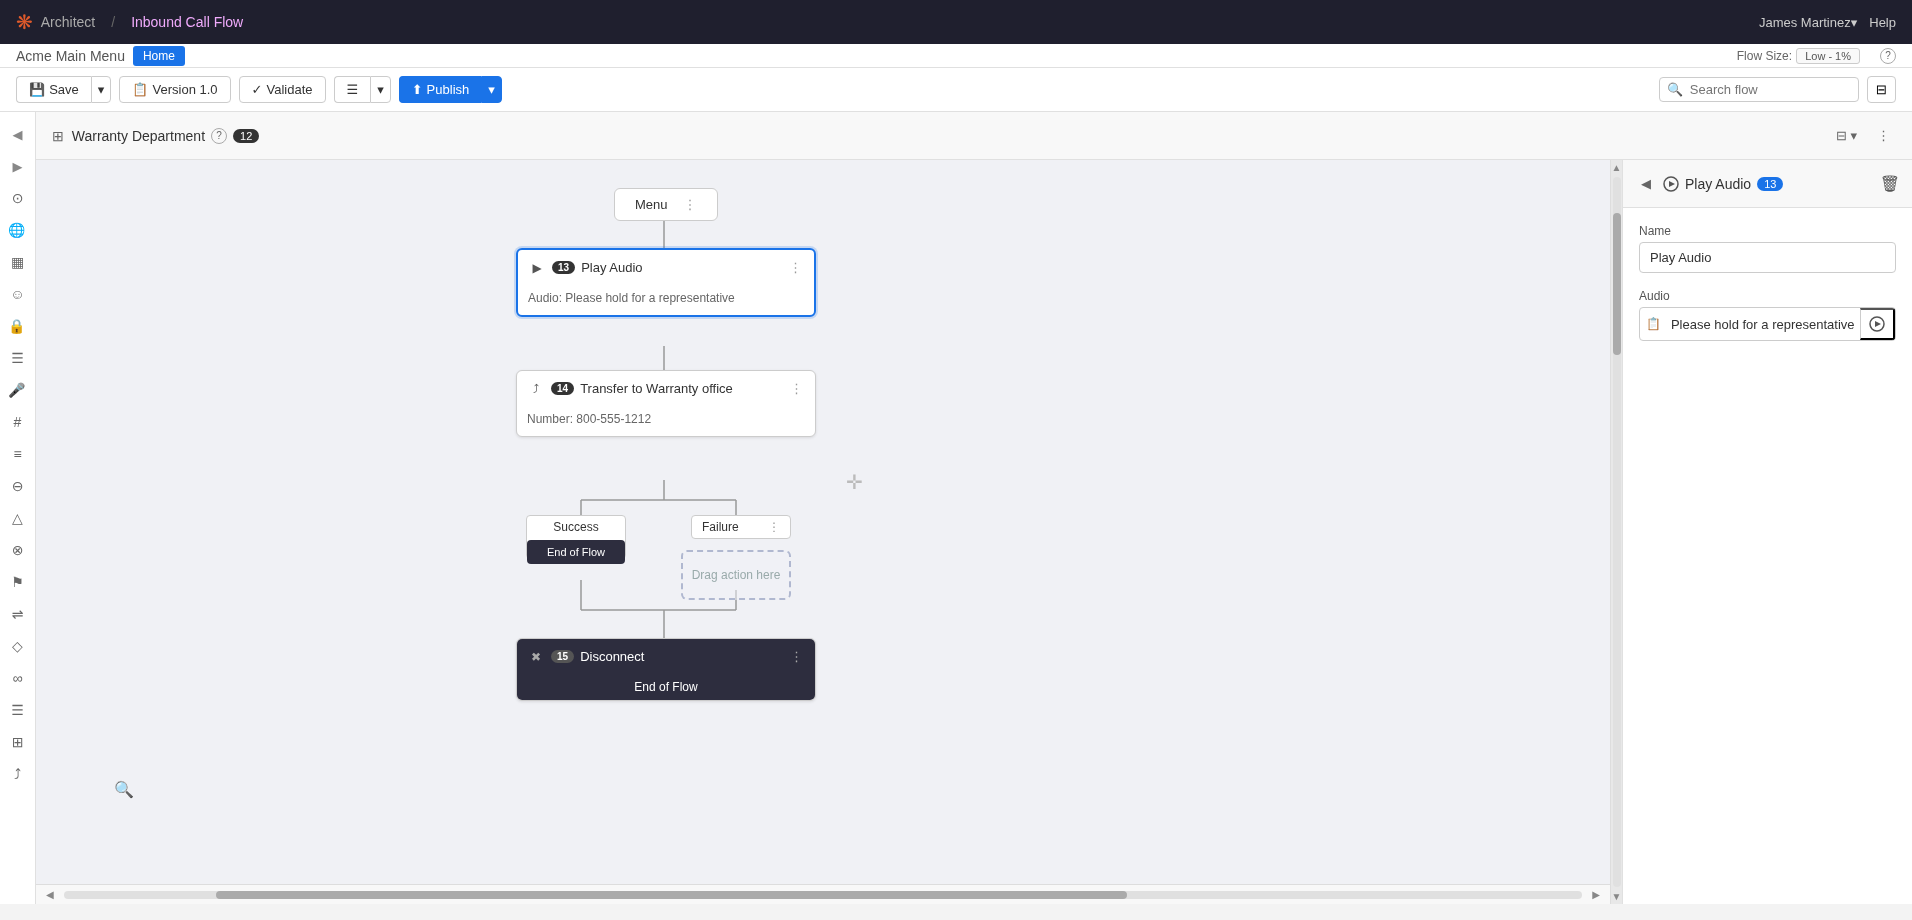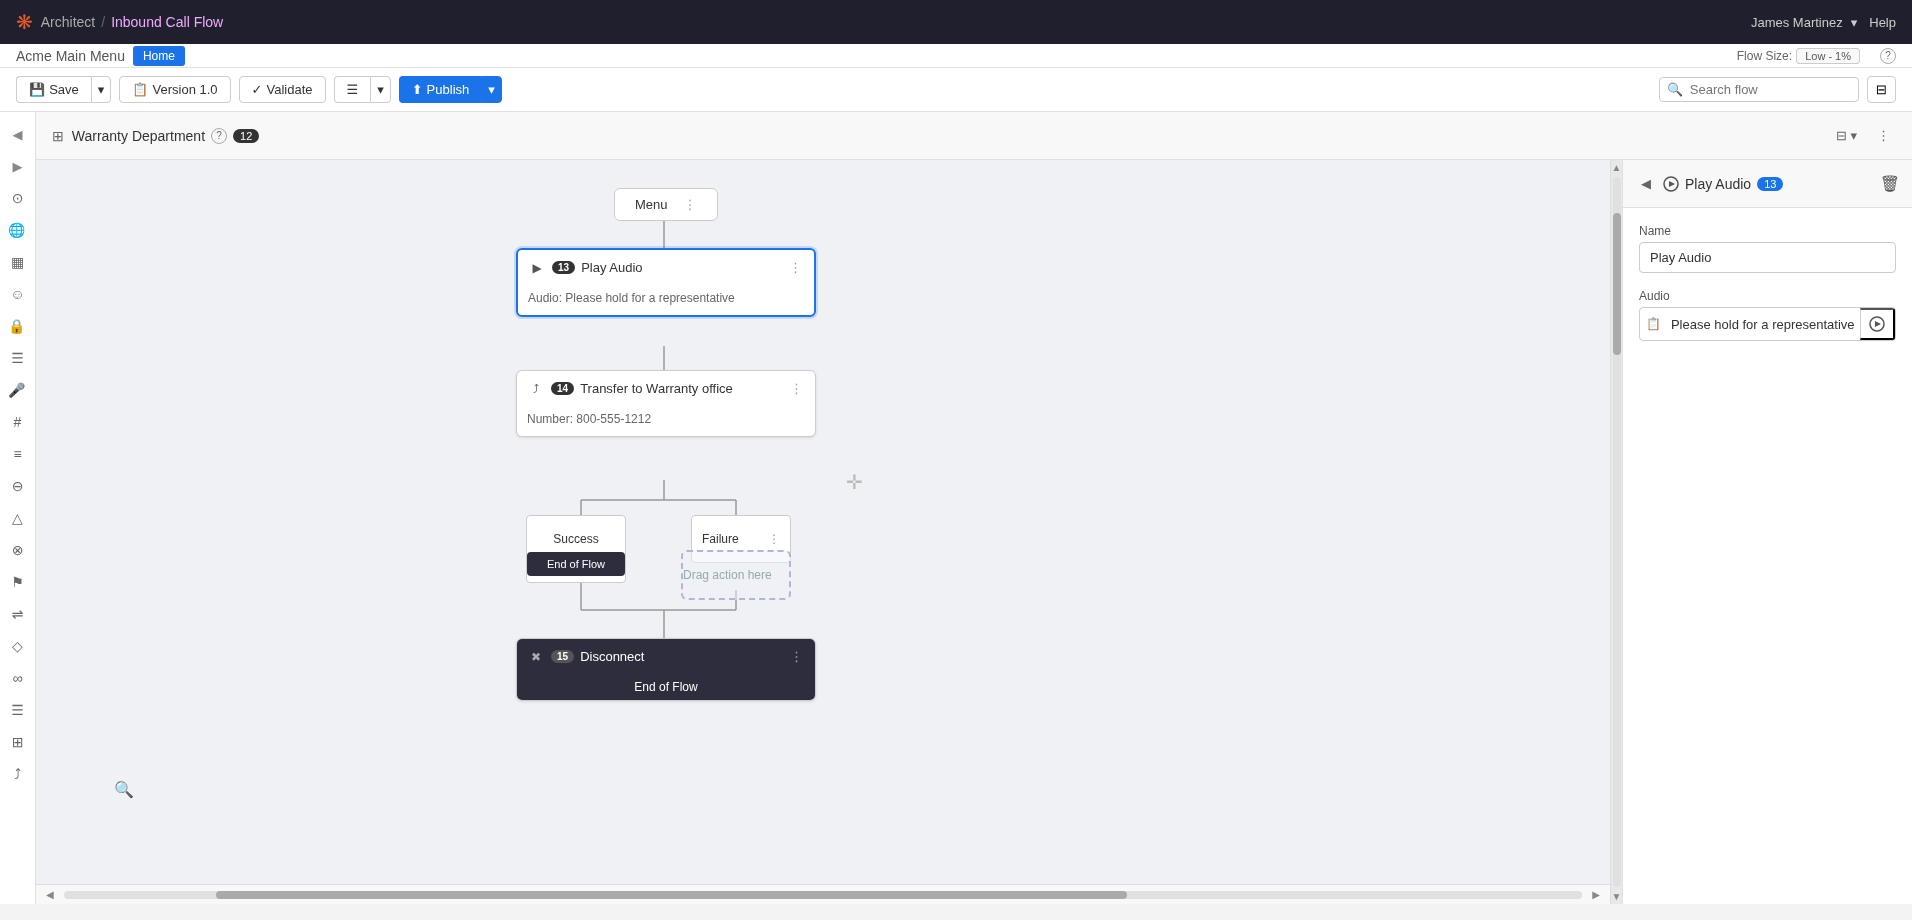--- a/index.html
+++ b/index.html
@@ -5,25 +5,25 @@
     * { box-sizing: border-box; margin: 0; padding: 0; }
     body { font-family: -apple-system, BlinkMacSystemFont, 'Segoe UI', sans-serif; font-size: 13px; background: #f3f3f3; color: #333; overflow: hidden; width: 1912px; height: 920px; }
 
     
     .top-nav {
       display: flex; align-items: center; background: #1f1f2e; color: #ccc;
       height: 44px; padding: 0 16px; justify-content: space-between;
     }
     .top-nav-left { display: flex; align-items: center; gap: 8px; }
     .top-nav-logo { color: #e05a2b; font-size: 20px; }
-    .top-nav-breadcrumb { color: #aaa; font-size: 14px; display: flex; align-items: center; gap: 6px; }
+    .top-nav-breadcrumb { color: #aaa; font-size: 14px; display: flex; align-items: center; gap: 16px; }
     .top-nav-breadcrumb span.sep { color: #666; }
     .top-nav-breadcrumb span.current { color: #f0abfc; }
     .top-nav-right { display: flex; align-items: center; gap: 12px; }
-    .top-nav-user { color: #ccc; font-size: 13px; display: flex; align-items: center; gap: 8px; }
+    .top-nav-user { color: #ccc; font-size: 13px; display: flex; align-items: center; gap: 0; }
     .top-nav-help { color: #ccc; font-size: 13px; }
 
     
     .sub-nav {
       display: flex; align-items: center; background: #fff; height: 24px;
       padding: 0 16px; border-bottom: 1px solid #e0e0e0;
     }
     .sub-nav-left { display: flex; align-items: center; gap: 8px; }
     .sub-nav-app { font-size: 14px; color: #555; }
     .sub-nav-tab { background: #1a73e8; color: #fff; padding: 3px 10px; border-radius: 3px; font-size: 12px; }
@@ -122,26 +122,26 @@
       padding: 8px 20px; font-size: 13px; font-weight: 500; display: flex; align-items: center; gap: 8px;
     }
 
     .end-of-flow-bar {
       background: #2d2d3e; color: #fff; text-align: center; padding: 6px;
       font-size: 12px; border-radius: 0 0 5px 5px;
     }
 
     .branch-label {
       position: absolute; background: #fff; border: 1px solid #ccc; border-radius: 4px;
-      padding: 16px 10px; font-size: 12px; color: #333;
+      padding: 4px 10px; font-size: 12px; color: #333;
     }
 
     .drag-here {
       position: absolute; border: 2px dashed #b0b8d0; border-radius: 6px;
-      display: flex; align-items: center; 
+      display: flex; align-items: center; justify-content: center;
       color: #9aa; font-size: 12px; background: rgba(240,242,248,0.5);
     }
 
     
     .connectors { position: absolute; top: 0; left: 0; width: 100%; height: 100%; pointer-events: none; }
 
     
     .canvas-bottom { display: flex; align-items: center; border-top: 1px solid #ddd; background: #f8f8f8; height: 20px; }
     .scroll-btn { padding: 0 6px; cursor: pointer; color: #888; font-size: 10px; }
     .scroll-track { flex: 1; height: 8px; background: #e0e0e0; border-radius: 4px; margin: 0 4px; position: relative; }

